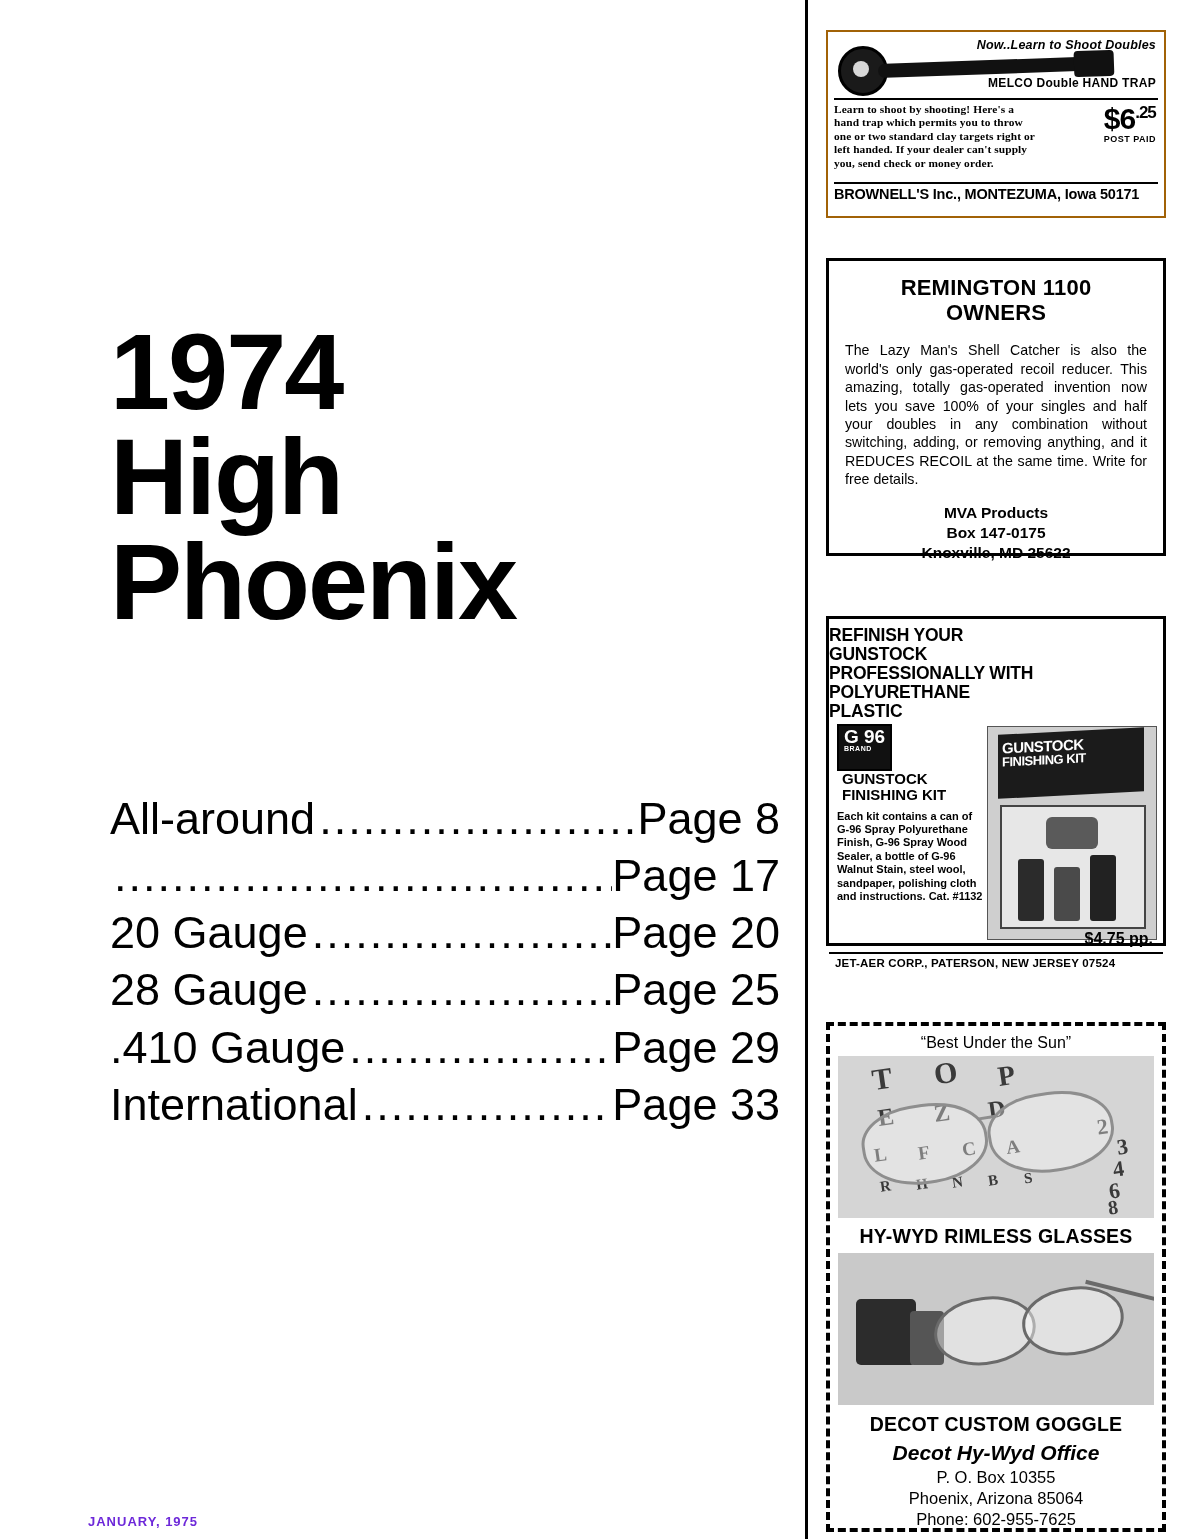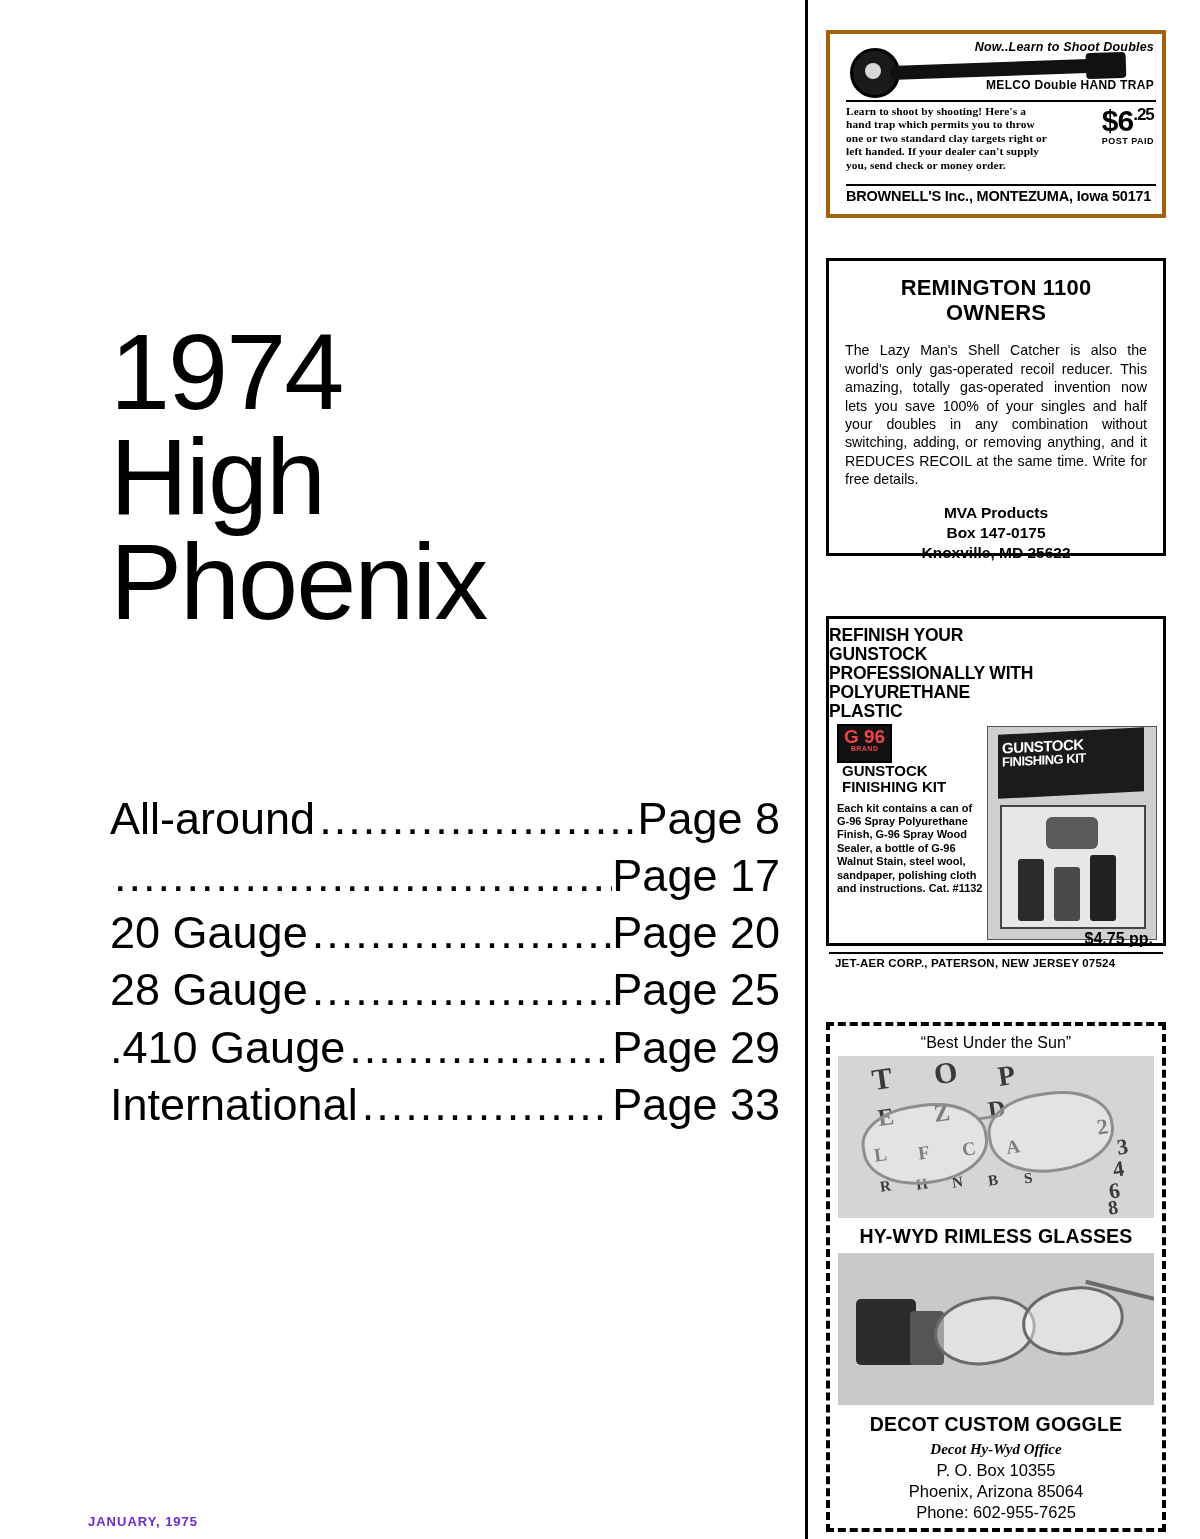--- a/index.html
+++ b/index.html
@@ -23,21 +23,21 @@
     top: 0;
     width: 800px;
     height: 1539px;
   }
 
   .page-title {
     position: absolute;
     left: 110px;
     top: 320px;
     width: 670px;
-    font-weight: normal;
+    font-weight: bold;
     font-size: 108px;
     line-height: 0.97;
     letter-spacing: -2px;
   }
   .page-title .tline {
     display: block;
     white-space: nowrap;
   }
 
   .toc {
@@ -97,23 +97,23 @@
     position: absolute;
     left: 0;
     width: 340px;
     box-sizing: border-box;
   }
 
   
   .ad-melco {
     top: 30px;
     height: 188px;
-    border: 4px solid #a16207;
+    border: 2px solid #a16207;
     background: #fff;
-    padding: 4px 6px 2px 16px;
+    padding: 4px 6px 2px 6px;
   }
   .melco-top {
     position: relative;
     height: 62px;
     border-bottom: 2px solid #000;
   }
   .melco-head {
     position: absolute;
     right: 2px;
     top: 2px;
@@ -265,26 +265,25 @@
   .g96-left {
     position: absolute;
     left: 8px;
     top: 0;
     width: 150px;
   }
   .g96-logo {
     display: inline-block;
     border: 2px solid #000;
     background: #111;
-    color: #ef4444;
+    color: #ffffff;
     font-weight: bold;
     font-size: 19px;
-    padding: 1px 5px 8px 5px;
+    padding: 1px 5px 16px 5px;
     line-height: 1.05;
-    text-align: center;
     vertical-align: top;
   }
   .g96-logo .brand {
     display: block;
     font-size: 7px;
     letter-spacing: 0.5px;
     margin-top: -2px;
   }
   .g96-kit {
     display: inline-block;
@@ -464,24 +463,24 @@
     background: #555;
     border-radius: 4px;
   }
   .decot-cap2 {
     font-size: 19.5px;
     font-weight: bold;
     letter-spacing: 0.2px;
     margin: 8px 0 5px 0;
   }
   .decot-office {
-    font-size: 15px;
+    font-size: 21px;
     font-style: italic;
     font-weight: bold;
-    font-family: Liberation Serif, serif;
+    font-family: Liberation Sans, sans-serif;
     margin-bottom: 2px;
   }
   .decot-line {
     font-size: 16.5px;
     line-height: 1.26;
   }
 </style>
 </head>
 <body>
 

